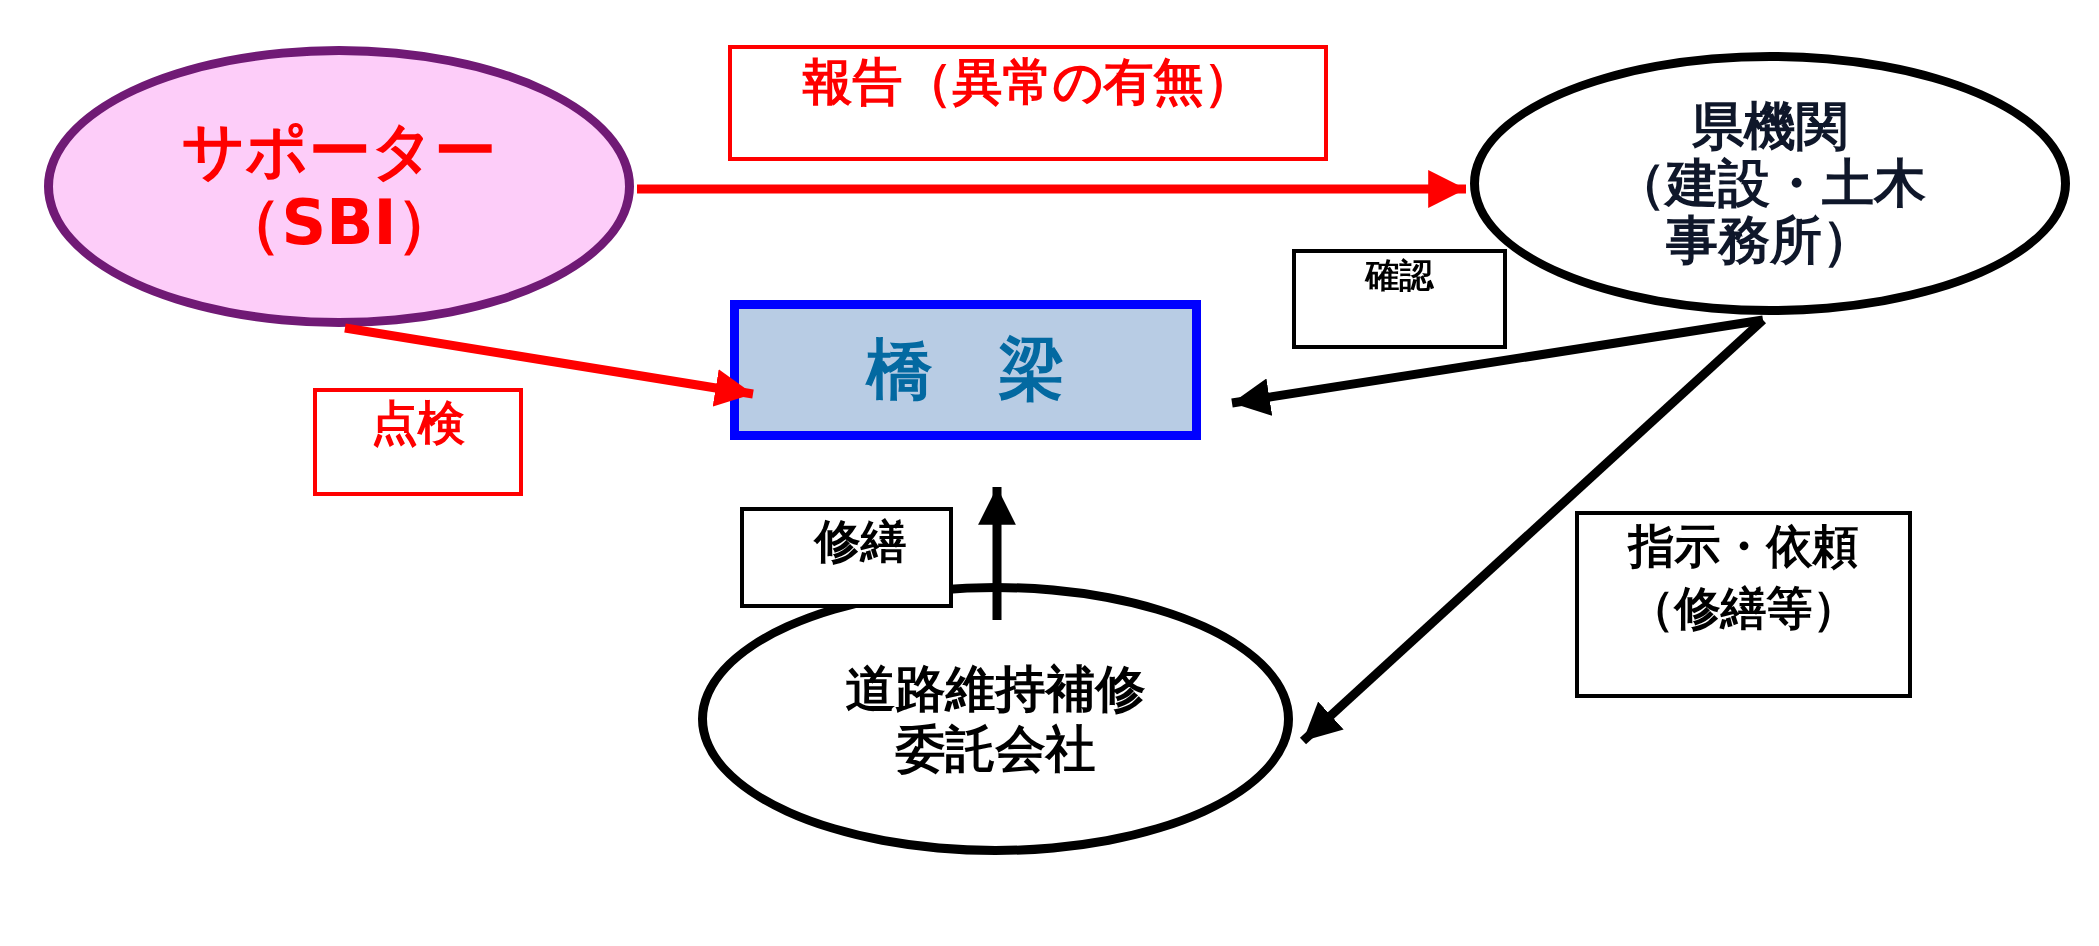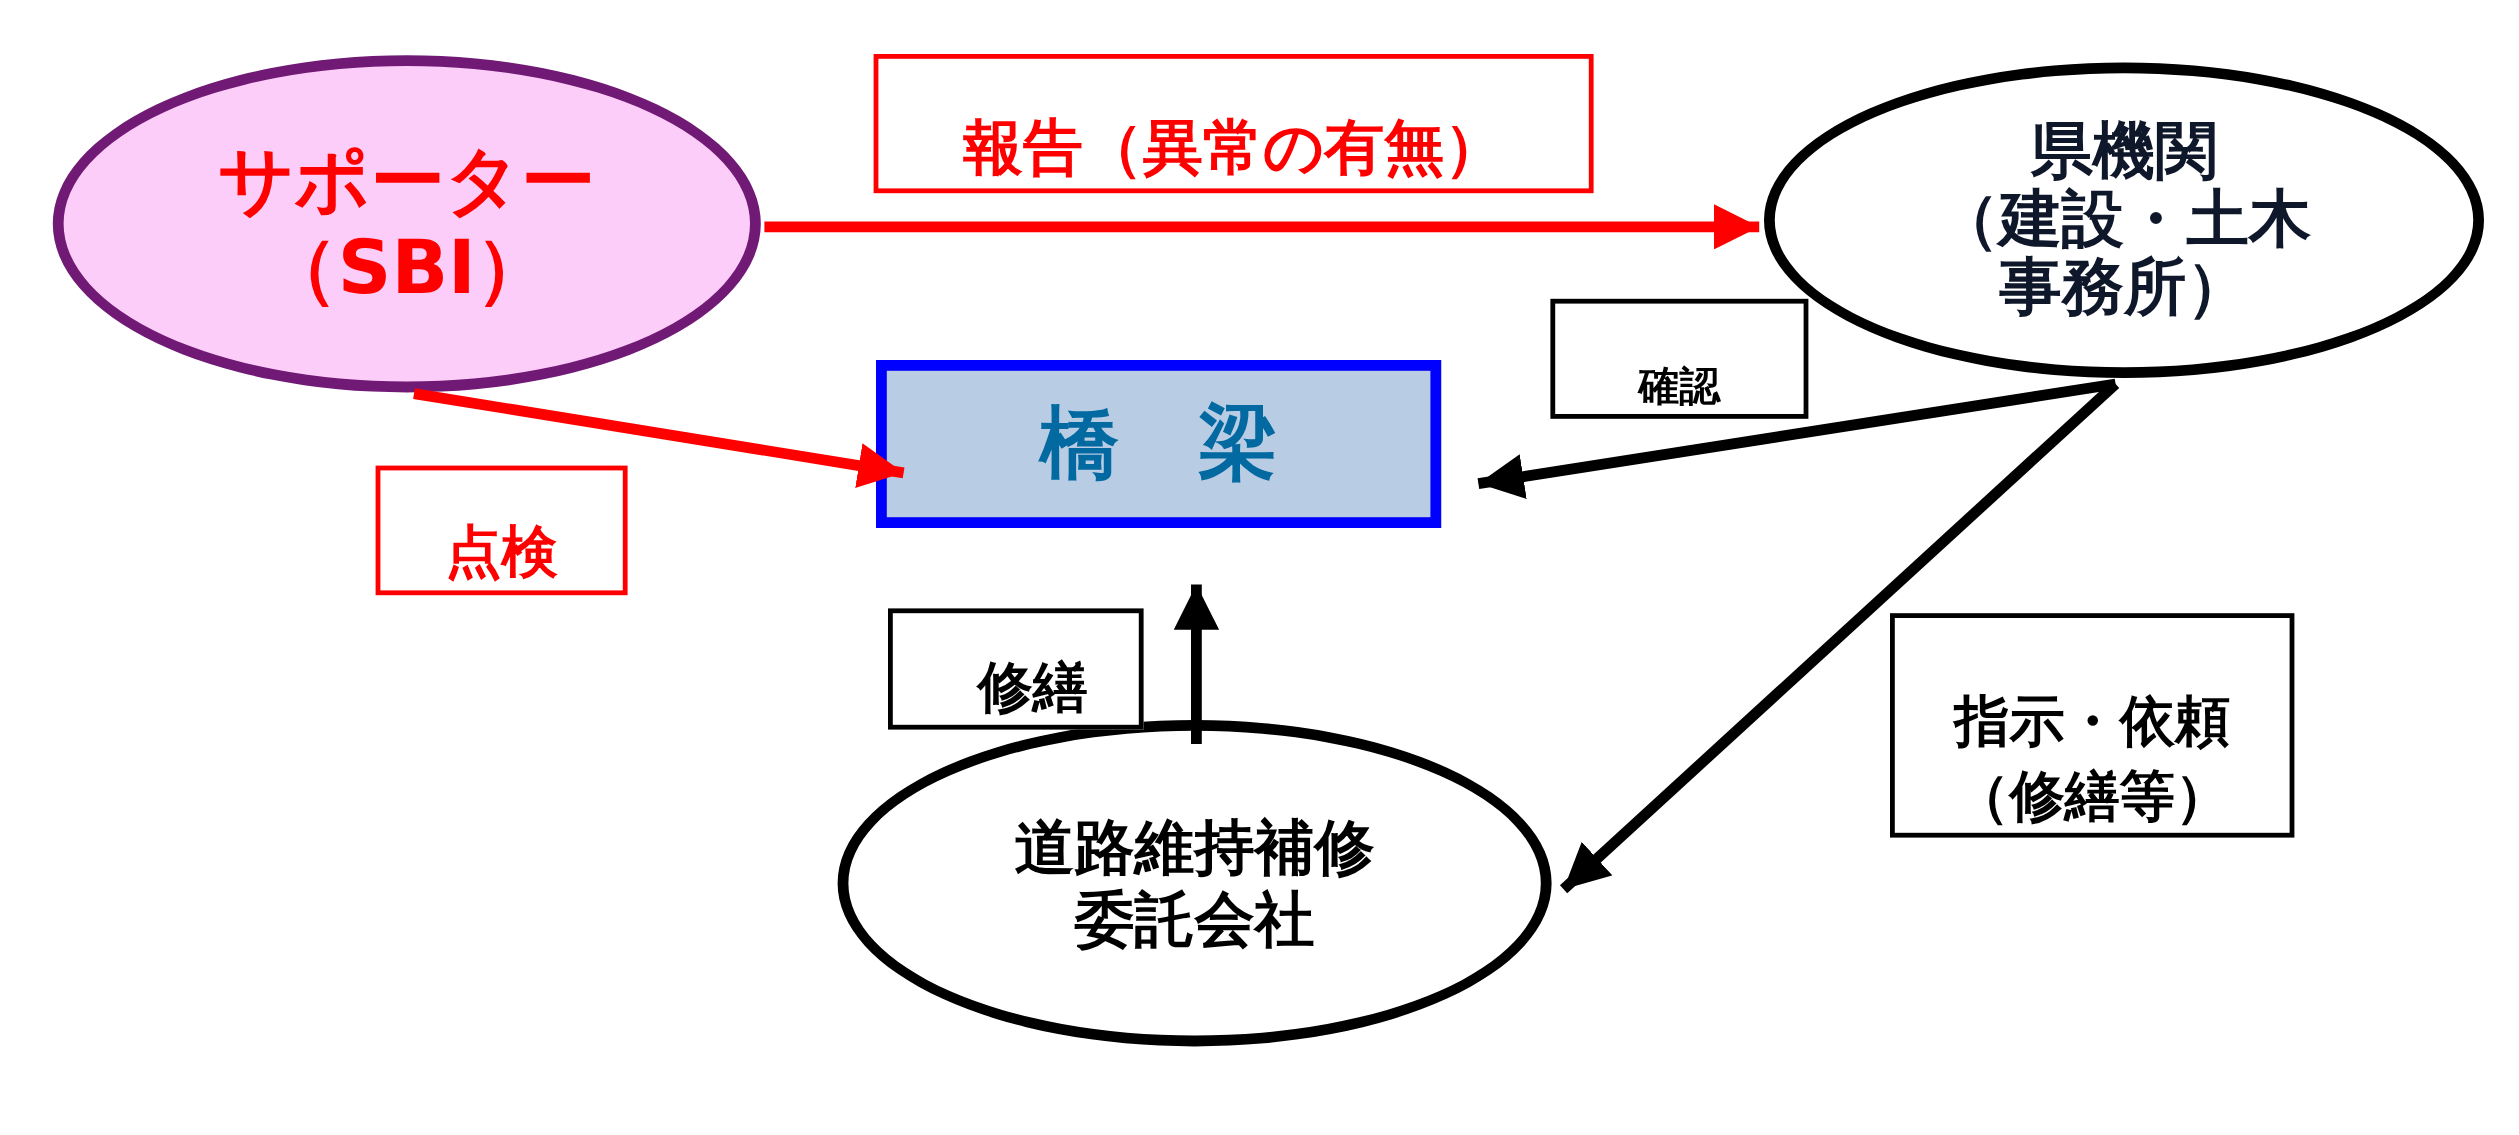--- a/index.html
+++ b/index.html
@@ -26,40 +26,40 @@
     left:44px;top:46px;width:590px;height:281px;
     background:#FDCDF9;border:9px solid #701a75;
     color:#FF0000;font-size:62px;line-height:1.15;
   }
   #prefecture-ellipse{
     left:1470px;top:52px;width:600px;height:263px;
     background:#FFFFFF;border:9px solid #000000;
     color:#0f172a;font-size:52px;line-height:1.1;
   }
   #contractor-ellipse{
-    left:698px;top:600px;width:595px;height:272px;
+    left:698px;top:583px;width:595px;height:272px;
     background:#FFFFFF;border:9px solid #000000;
     color:#000000;font-size:50px;line-height:1.2;
   }
   
   #bridge-box{
     position:absolute;
     left:730px;top:300px;width:471px;height:140px;
     background:#B8CCE4;border:9px solid #0000FF;
     box-sizing:border-box;
     display:flex;align-items:center;justify-content:center;
     color:#0369a1;font-size:66px;
   }
   
   .label-box{
     position:absolute;
     background:#FFFFFF;
     box-sizing:border-box;
     display:flex;flex-direction:column;
-    align-items:center;justify-content:flex-end;
+    align-items:center;justify-content:flex-start;
     text-align:center;
     z-index:5;
   }
   .red-box{border:4px solid #FF0000;color:#FF0000;}
   .black-box{border:4px solid #000000;color:#000000;}
   #report-label{left:728px;top:45px;width:600px;height:116px;font-size:50px;}
   #inspection-label{left:313px;top:388px;width:210px;height:108px;font-size:47px;}
   #confirmation-label{left:1292px;top:249px;width:215px;height:100px;font-size:34px;}
   #repair-label{left:740px;top:507px;width:213px;height:101px;font-size:46px;padding-left:28px;}
   #instruction-label{left:1575px;top:511px;width:337px;height:187px;font-size:46px;line-height:1.35;}

